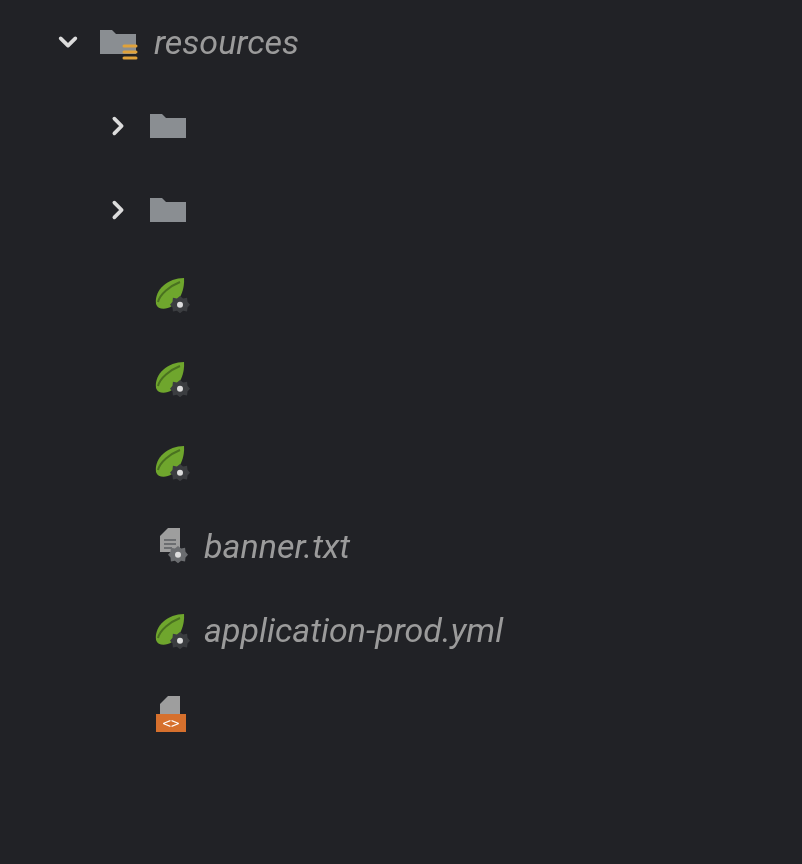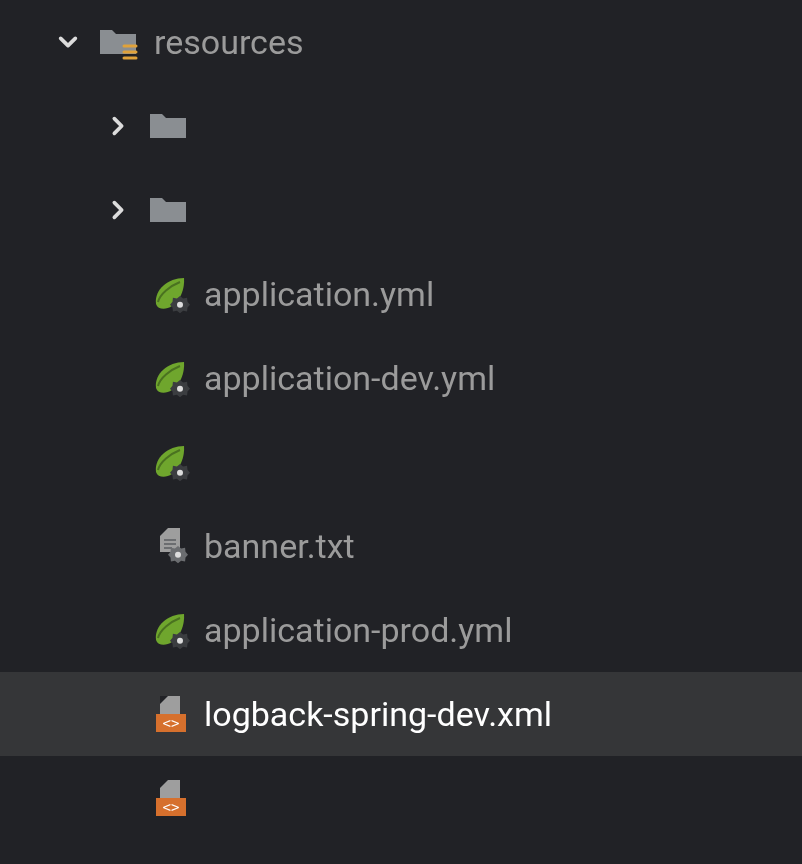--- a/index.html
+++ b/index.html
@@ -6,20 +6,21 @@
   html, body { width: 802px; height: 864px; background: #212226; font-family: -apple-system, BlinkMacSystemFont, "Segoe UI", Roboto, Helvetica, Arial, sans-serif; overflow: hidden; }
   .tree { width: 100%; }
   .row {
     display: flex;
     align-items: center;
     height: 84px;
     width: 100%;
     font-size: 34px;
     color: #9b9b9b;
     cursor: default;
+    font-style: italic;
   }
   .row.selected { background: #353638; color: #ffffff; }
   .row .pad { display: inline-block; height: 1px; }
   .chevron {
     width: 36px;
     height: 36px;
     display: inline-flex;
     align-items: center;
     justify-content: center;
     color: #dcdcdc;
@@ -145,35 +146,33 @@
       <span class="chevron spacer">
         <svg viewBox="0 0 18 18">
           <use xlink:href="#svg-chevron-right"></use>
         </svg>
       </span>
       <span class="icon">
         <svg viewBox="0 0 44 44" width="44" height="44">
           <use xlink:href="#svg-spring-config"></use>
         </svg>
       </span>
-      <span class="label">application.yml</span>
-    </div>
-    <div class="row">
-      <span class="pad" style="width: 100px;"></span>
-      <span class="chevron spacer">
-        <svg viewBox="0 0 18 18">
-          <use xlink:href="#svg-chevron-right"></use>
-        </svg>
-      </span>
-      <span class="icon">
-        <svg viewBox="0 0 44 44" width="44" height="44">
-          <use xlink:href="#svg-spring-config"></use>
-        </svg>
-      </span>
-      <span class="label">application-dev.yml</span>
+    </div>
+    <div class="row">
+      <span class="pad" style="width: 100px;"></span>
+      <span class="chevron spacer">
+        <svg viewBox="0 0 18 18">
+          <use xlink:href="#svg-chevron-right"></use>
+        </svg>
+      </span>
+      <span class="icon">
+        <svg viewBox="0 0 44 44" width="44" height="44">
+          <use xlink:href="#svg-spring-config"></use>
+        </svg>
+      </span>
     </div>
     <div class="row">
       <span class="pad" style="width: 100px;"></span>
       <span class="chevron spacer">
         <svg viewBox="0 0 18 18">
           <use xlink:href="#svg-chevron-right"></use>
         </svg>
       </span>
       <span class="icon">
         <svg viewBox="0 0 44 44" width="44" height="44">
@@ -202,40 +201,26 @@
           <use xlink:href="#svg-chevron-right"></use>
         </svg>
       </span>
       <span class="icon">
         <svg viewBox="0 0 44 44" width="44" height="44">
           <use xlink:href="#svg-spring-config"></use>
         </svg>
       </span>
       <span class="label">application-prod.yml</span>
     </div>
-    <div class="row selected">
+    <div class="row">
       <span class="pad" style="width: 100px;"></span>
       <span class="chevron spacer">
         <svg viewBox="0 0 18 18">
           <use xlink:href="#svg-chevron-right"></use>
         </svg>
       </span>
       <span class="icon">
         <svg viewBox="0 0 44 44" width="44" height="44">
           <use xlink:href="#svg-xml-file"></use>
         </svg>
       </span>
-      <span class="label">logback-spring-dev.xml</span>
-    </div>
-    <div class="row">
-      <span class="pad" style="width: 100px;"></span>
-      <span class="chevron spacer">
-        <svg viewBox="0 0 18 18">
-          <use xlink:href="#svg-chevron-right"></use>
-        </svg>
-      </span>
-      <span class="icon">
-        <svg viewBox="0 0 44 44" width="44" height="44">
-          <use xlink:href="#svg-xml-file"></use>
-        </svg>
-      </span>
     </div>
   </div>
 
 </body></html>

